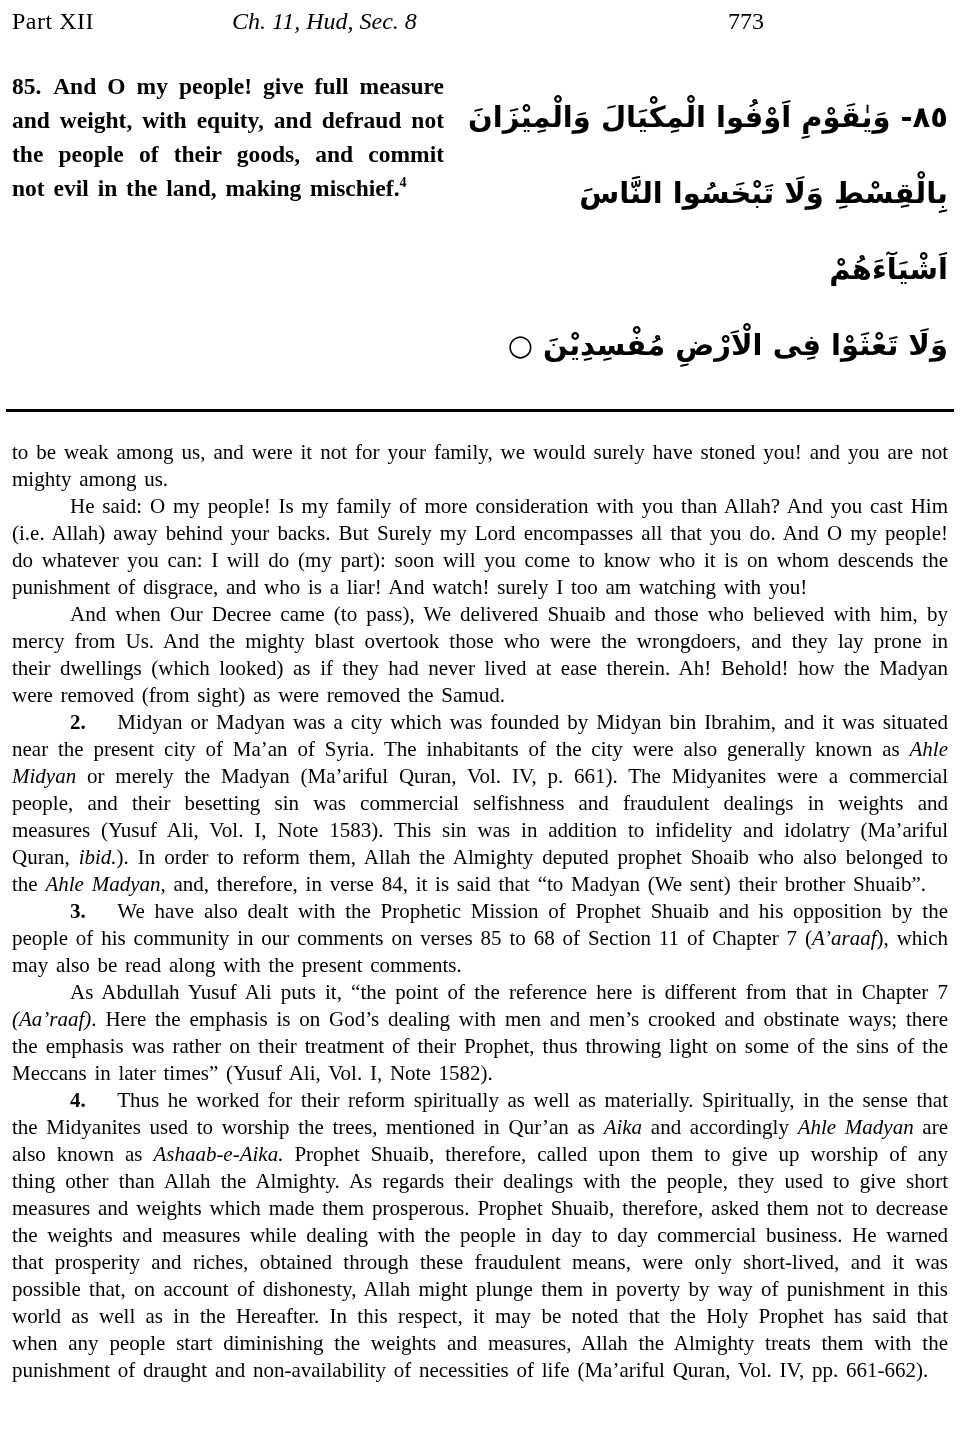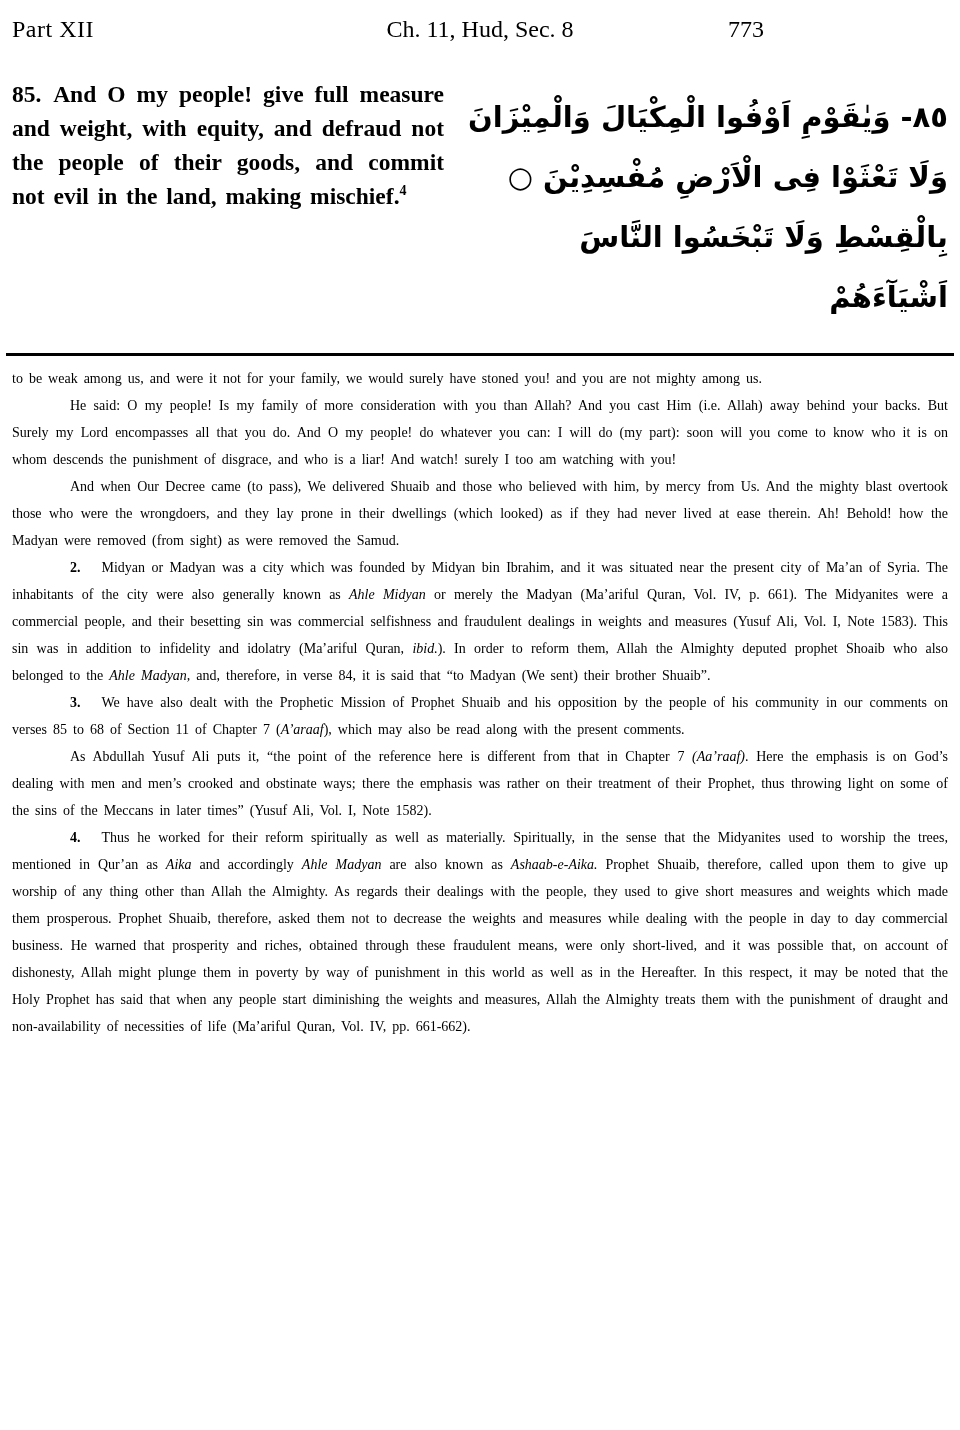--- a/index.html
+++ b/index.html
@@ -12,24 +12,23 @@
     background: #ffffff;
     color: #000000;
     font-family: "Liberation Serif", serif;
     padding: 8px 12px 0 12px;
     overflow: hidden;
   }
   .header {
     display: flex;
     align-items: baseline;
     font-size: 24px;
-    margin-top: 8px;
   }
   .header-left  { width: 220px; letter-spacing: 0.5px; }
-  .header-center{ flex: 1; text-align: center; }
+  .header-center{ flex: 1; text-align: left; font-style: italic; }
   .header-right { width: 220px; text-align: left; }
 
   .verse-section {
     display: flex;
     margin-top: 34px;
     gap: 19px;
   }
   .verse-english {
     width: 432px;
     font-weight: bold;
@@ -38,32 +37,32 @@
     text-align: justify;
     word-spacing: 3px;
   }
   .verse-english sup { font-size: 14px; line-height: 0; }
   .verse-arabic {
     flex: 1;
     direction: rtl;
     font-family: "DejaVu Sans", sans-serif;
     font-weight: bold;
     font-size: 29px;
-    line-height: 60px;
+    line-height: 76px;
     text-align: right;
     padding-top: 10px;
   }
   .rule {
     border: none;
     border-top: 3px solid #000;
     margin: 26px -6px 0 -6px;
   }
   .body-text {
-    margin-top: 9px;
-    font-size: 14px;
+    margin-top: 27px;
+    font-size: 21px;
     line-height: 27px;
     text-align: justify;
     word-spacing: 2.5px;
   }
   .body-text p { margin: 0; }
   .body-text p.indent { text-indent: 58px; }
   .seg-i { font-style: italic; }
   .seg-b { font-weight: bold; }
 </style>
 </head>
@@ -74,22 +73,22 @@
   <div class="header">
     <div class="header-left">Part XII</div>
     <div class="header-center">Ch. 11, Hud, Sec. 8</div>
     <div class="header-right">773</div>
   </div>
 
   <div class="verse-section">
     <div class="verse-english"><span>85. And O my people! give full measure and weight, with equity, and defraud not the people of their goods, and commit not evil in the land, making mischief.</span><sup>4</sup></div>
     <div class="verse-arabic">
       <div class="arabic-line">٨٥- وَيٰقَوْمِ اَوْفُوا الْمِكْيَالَ وَالْمِيْزَانَ</div>
+      <div class="arabic-line">بِالْقِسْطِ وَلَا تَبْخَسُوا النَّاسَ اَشْيَآءَهُمْ</div>
       <div class="arabic-line">وَلَا تَعْثَوْا فِى الْاَرْضِ مُفْسِدِيْنَ ○</div>
-      <div class="arabic-line">بِالْقِسْطِ وَلَا تَبْخَسُوا النَّاسَ اَشْيَآءَهُمْ</div>
     </div>
   </div>
 
   <hr class="rule">
 
   <div class="body-text">
       <p class=""><span>to be weak among us, and were it not for your family, we would surely have stoned you! and you are not mighty among us.</span></p>
       <p class="indent"><span>He said: O my people! Is my family of more consideration with you than Allah? And you cast Him (i.e. Allah) away behind your backs. But Surely my Lord encompasses all that you do. And O my people! do whatever you can: I will do (my part): soon will you come to know who it is on whom descends the punishment of disgrace, and who is a liar! And watch! surely I too am watching with you!</span></p>
       <p class="indent"><span>And when Our Decree came (to pass), We delivered Shuaib and those who believed with him, by mercy from Us. And the mighty blast overtook those who were the wrongdoers, and they lay prone in their dwellings (which looked) as if they had never lived at ease therein. Ah! Behold! how the Madyan were removed (from sight) as were removed the Samud.</span></p>
       <p class="indent"><span class="seg-b">2.</span><span>  Midyan or Madyan was a city which was founded by Midyan bin Ibrahim, and it was situated near the present city of Ma’an of Syria. The inhabitants of the city were also generally known as </span><span class="seg-i">Ahle Midyan</span><span> or merely the Madyan (Ma’ariful Quran, Vol. IV, p. 661). The Midyanites were a commercial people, and their besetting sin was commercial selfishness and fraudulent dealings in weights and measures (Yusuf Ali, Vol. I, Note 1583). This sin was in addition to infidelity and idolatry (Ma’ariful Quran, </span><span class="seg-i">ibid.</span><span>). In order to reform them, Allah the Almighty deputed prophet Shoaib who also belonged to the </span><span class="seg-i">Ahle Madyan,</span><span> and, therefore, in verse 84, it is said that “to Madyan (We sent) their brother Shuaib”.</span></p>

